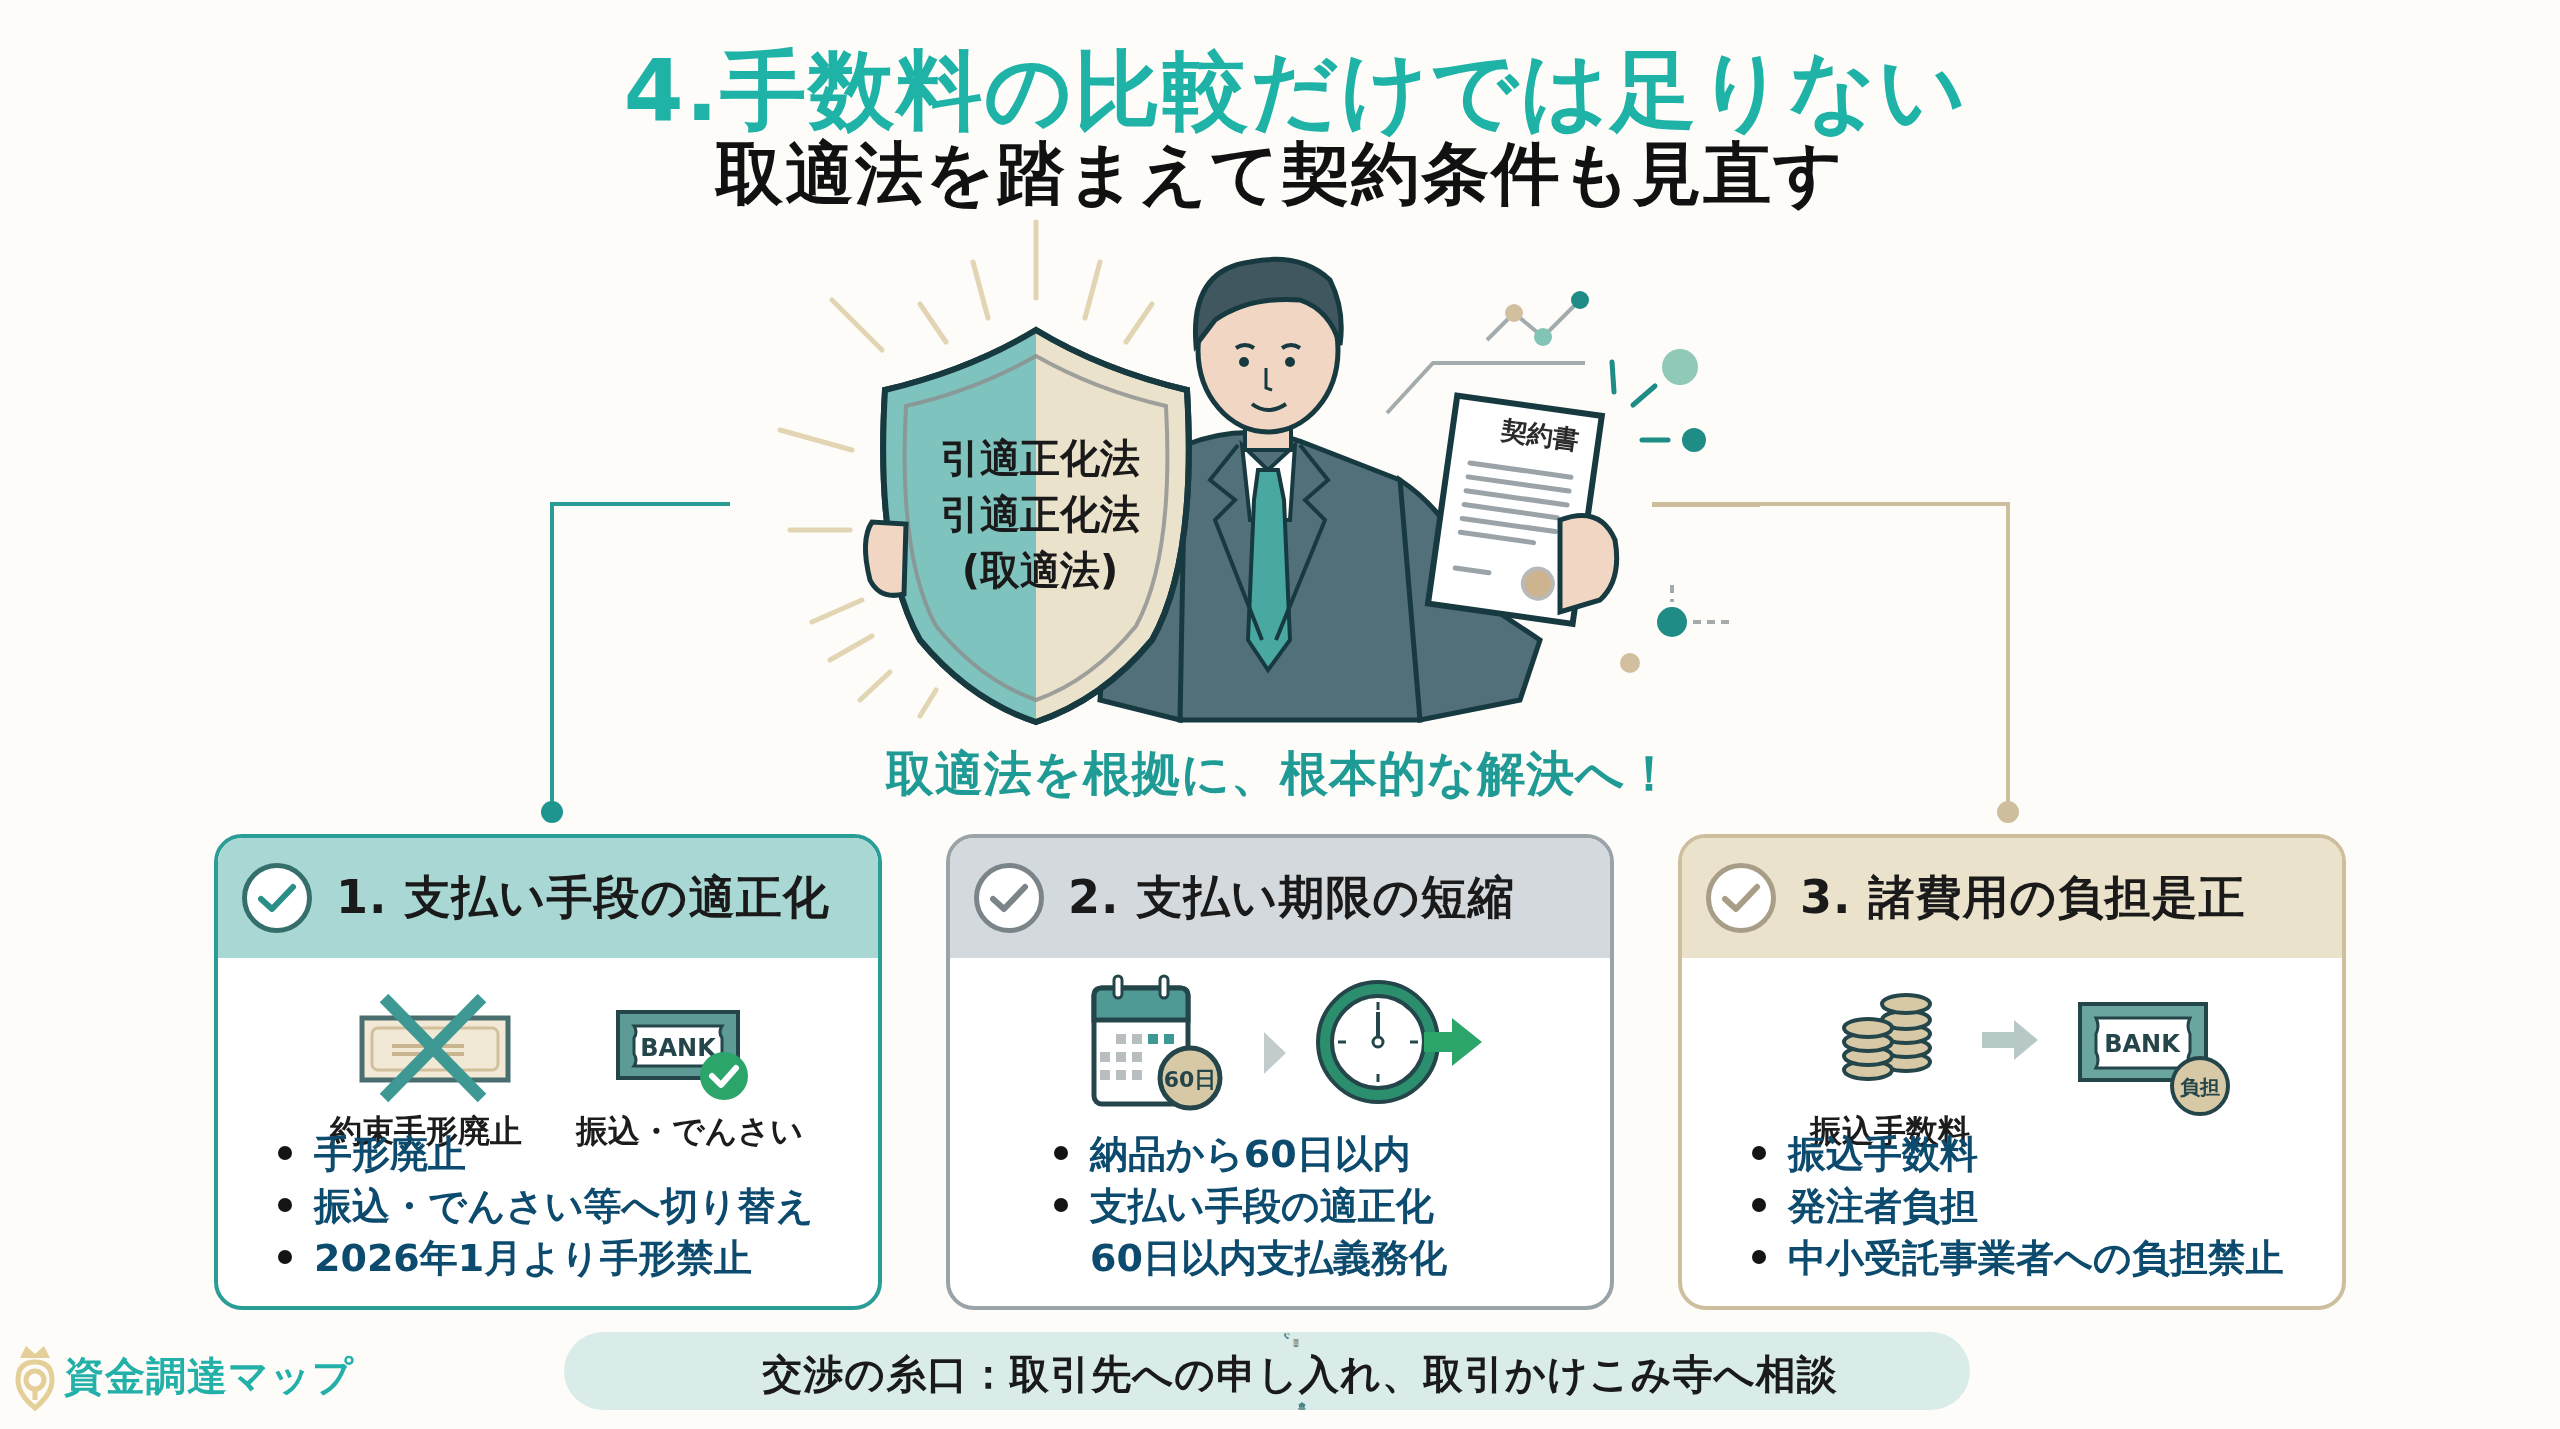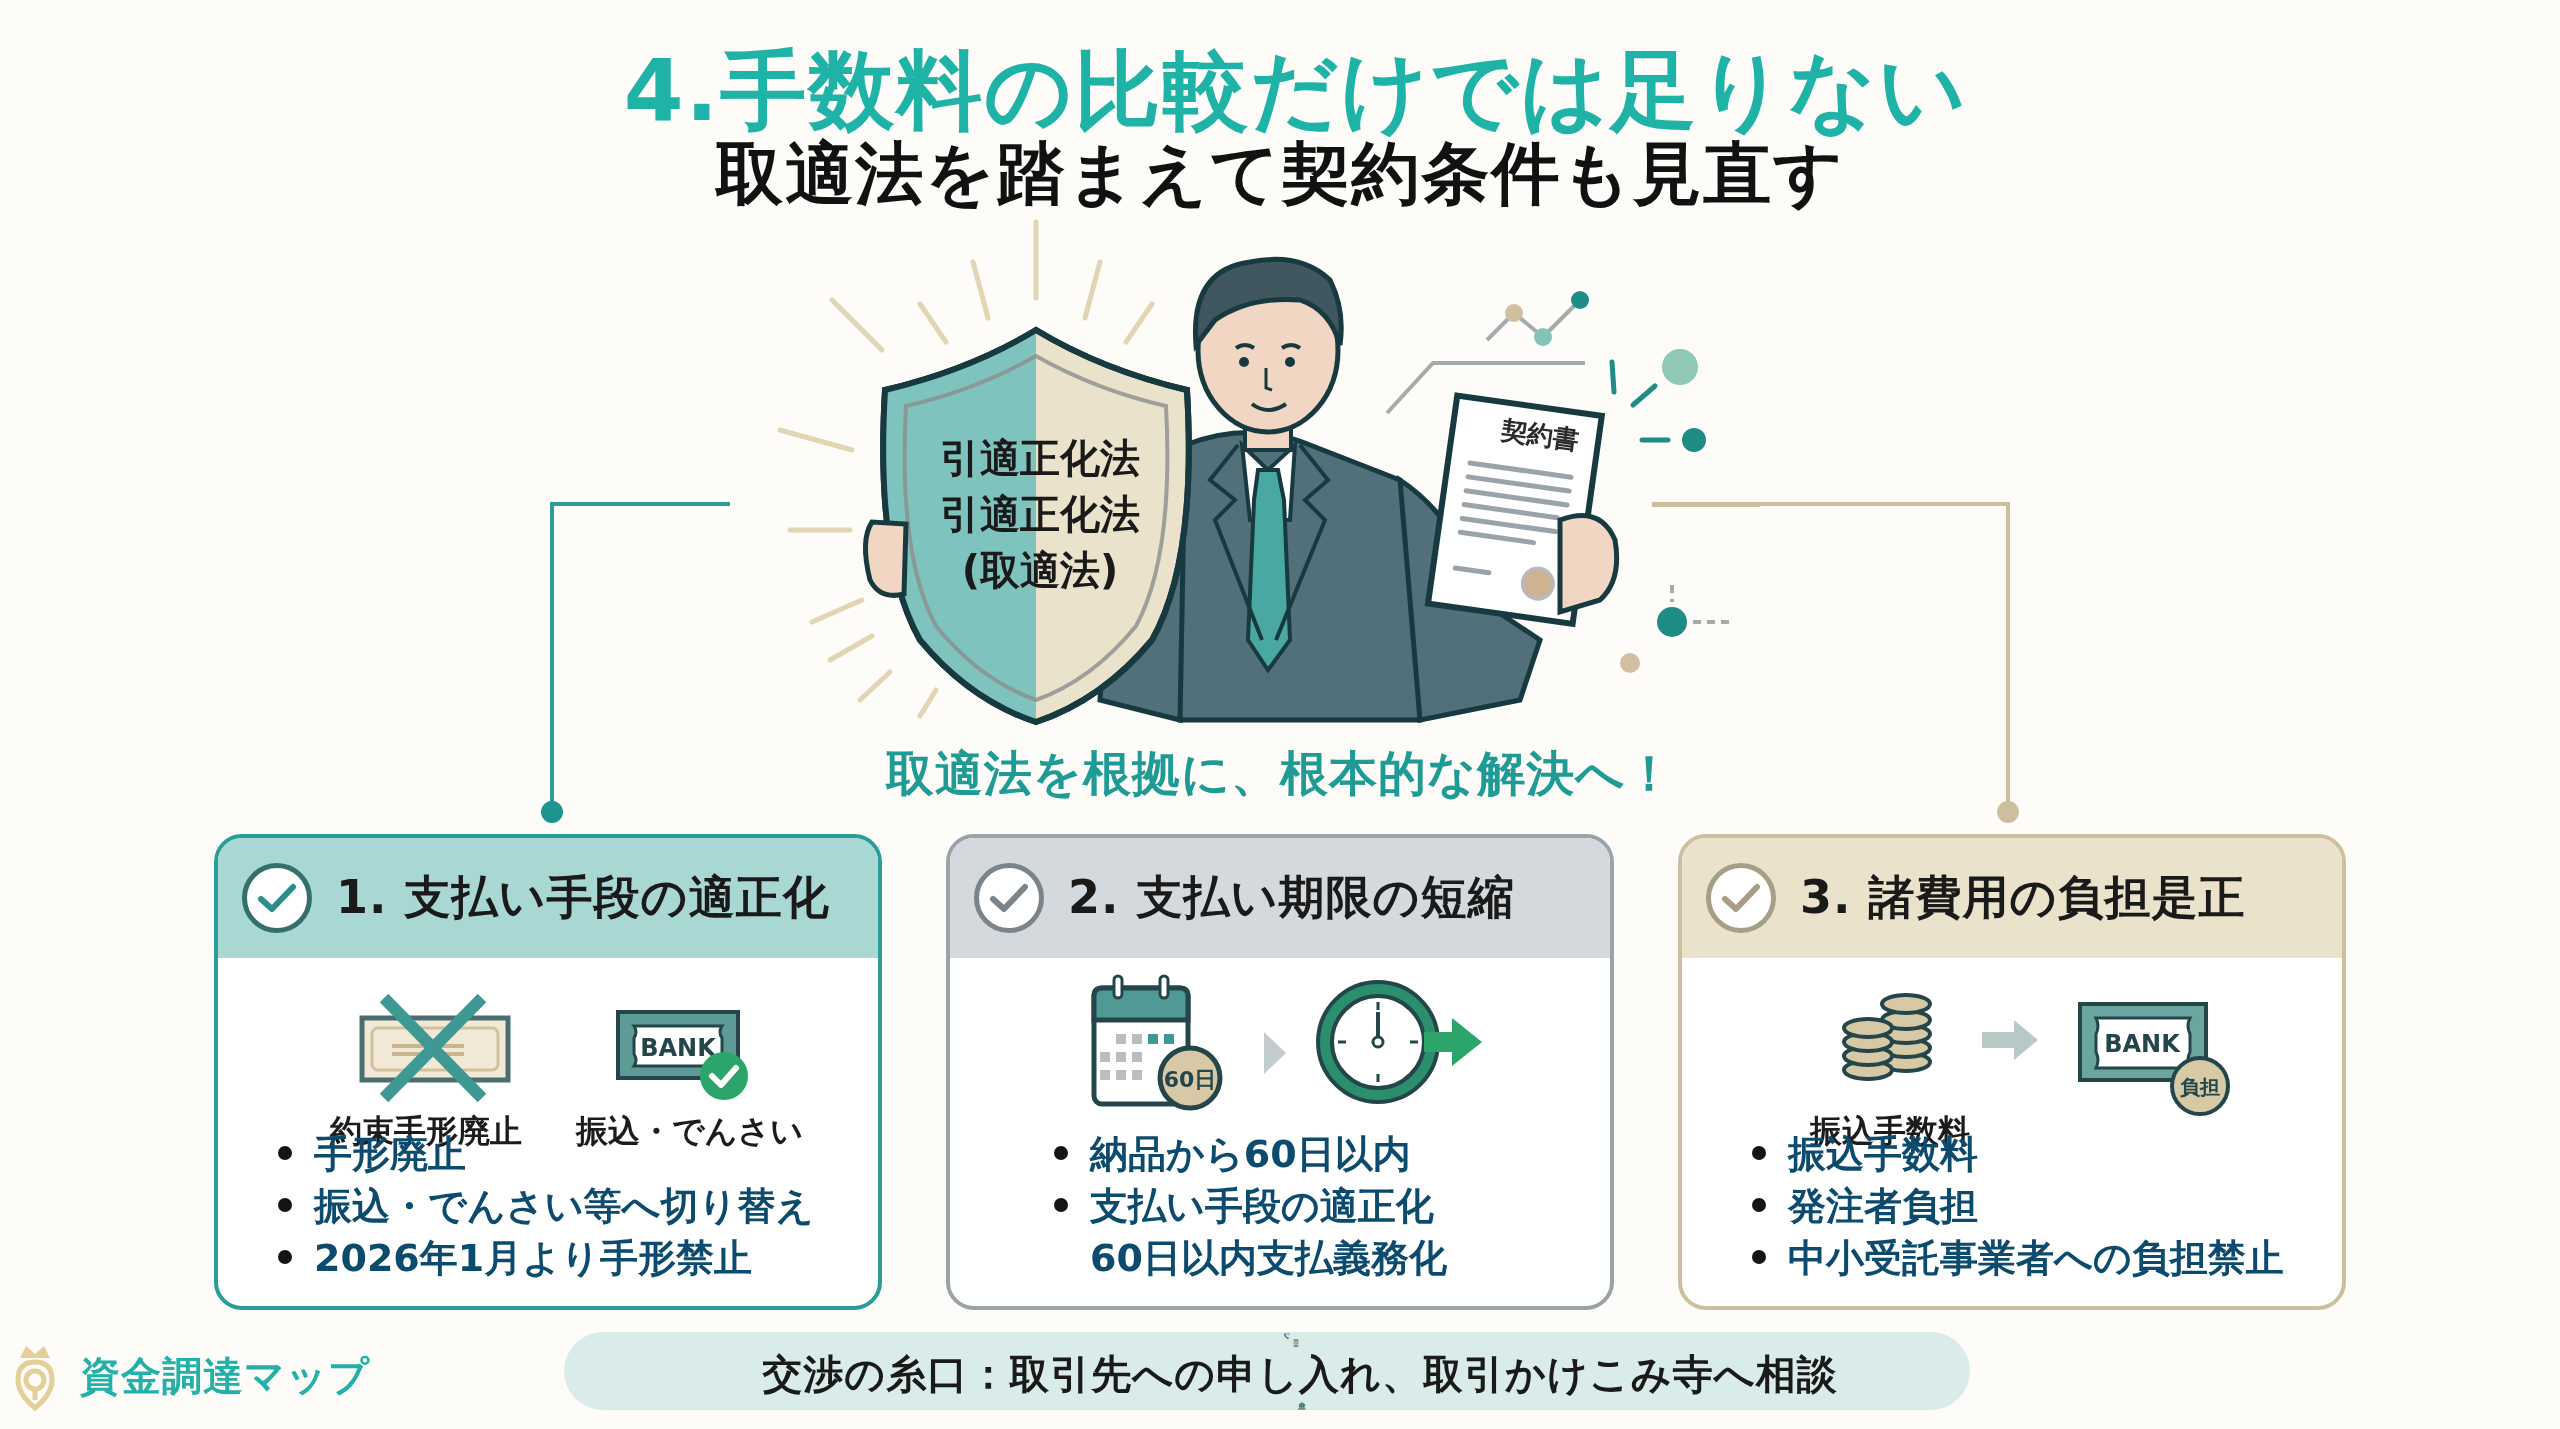--- a/index.html
+++ b/index.html
@@ -72,21 +72,21 @@
   .bullets li.cont { padding-left: 36px; }
 
   
   .banner {
     position: absolute; left: 564px; top: 1332px; width: 1406px; height: 78px;
     background: #d9ecea; border-radius: 40px; display: flex; align-items: center; padding-left: 40px; flex-direction: column;
   }
   .banner-text { font-size: 40px; font-weight: 800; color: #1a1a1a; margin-left: 26px; letter-spacing: 1px; }
 
   .logo { position: absolute; left: 10px; top: 1340px; display: flex; align-items: center; }
-  .logo-text { font-size: 40px; font-weight: 700; color: #23b0a9; margin-left: 20px; letter-spacing: 1px; }
+  .logo-text { font-size: 40px; font-weight: 700; color: #23b0a9; margin-left: 4px; letter-spacing: 1px; }
 </style>
 </head>
 <body>
 
 <div class="title-main">4.手数料の比較だけでは足りない</div>
 <div class="title-sub">取適法を踏まえて契約条件も見直す</div>
 
 <svg class="illus" viewBox="0 0 2560 1429" xmlns="http://www.w3.org/2000/svg">
 
   <g>

